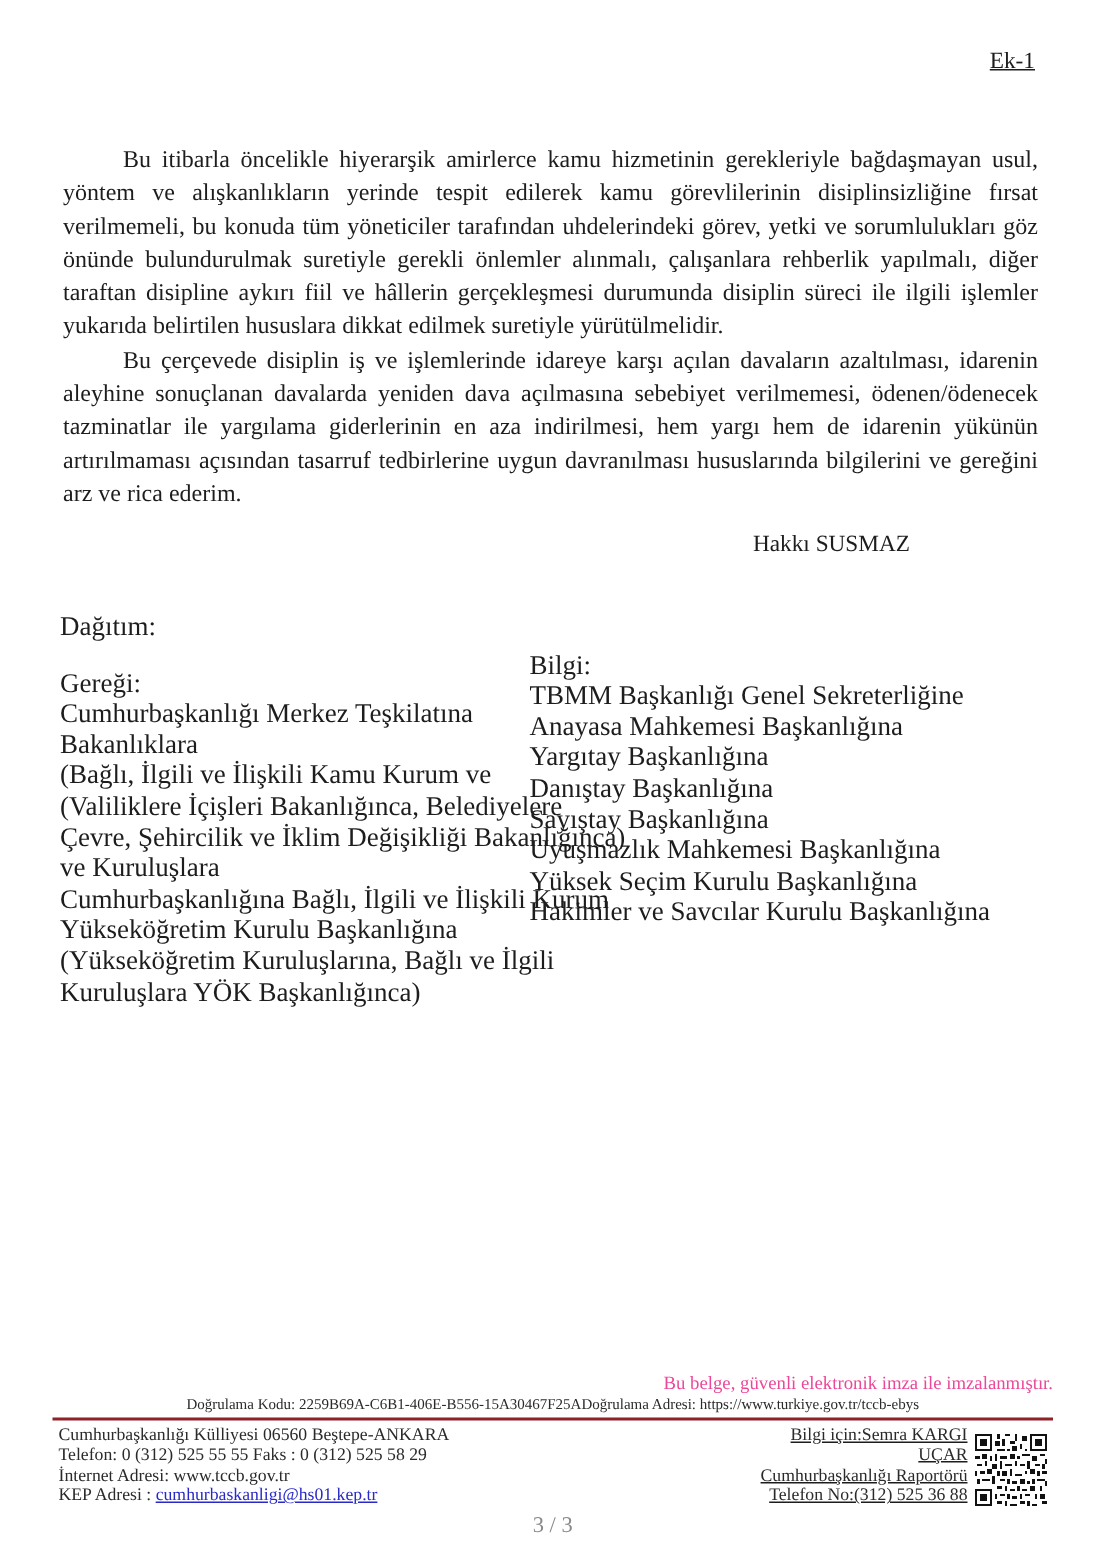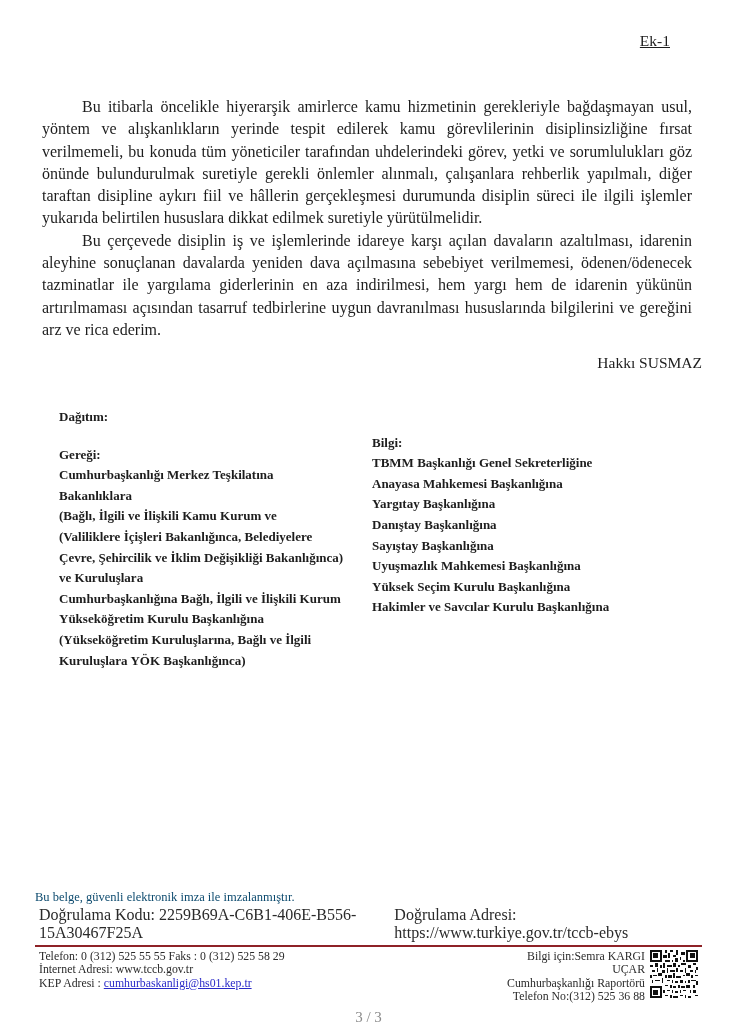--- a/index.html
+++ b/index.html
@@ -12,21 +12,21 @@
     width: 730px;
     height: 1032px;
     background: #ffffff;
     font-family: "Liberation Serif", "DejaVu Serif", serif;
     color: #1d1d1d;
     overflow: hidden;
   }
   .ek-label {
     position: absolute;
     top: 32px;
-    right: 60px;
+    right: 40px;
     font-size: 15.5px;
     text-decoration: underline;
   }
   .body-text {
     position: absolute;
     top: 96px;
     left: 42px;
     right: 38px;
     font-size: 16px;
     line-height: 22.3px;
@@ -34,59 +34,58 @@
   }
   .body-text p {
     margin: 0;
     text-indent: 40px;
   }
   .signature {
     position: absolute;
     top: 352px;
     right: 28px;
     width: 200px;
-    text-align: right;
+    text-align: left;
     font-size: 15.5px;
     line-height: 22px;
   }
   .distribution {
     position: absolute;
     top: 407px;
-    left: 59px;
+    left: 40px;
     right: 28px;
-    font-size: 13px;
+    font-size: 18px;
     line-height: 20.6px;
-    font-weight: bold;
   }
   .dist-heading { margin-bottom: 5px; }
   .dist-columns {
     display: flex;
     align-items: flex-start;
   }
   .dist-col-left { width: 313px; flex: 0 0 313px; margin-top: 12px; }
   .dist-col-right { flex: 1; }
   .dist-line { white-space: nowrap; }
   .footer {
     position: absolute;
     left: 35px;
     right: 28px;
     bottom: 6px;
     font-size: 12px;
   }
   .signed-notice {
-    text-align: left;
-    color: #0c4a6e;
+    text-align: right;
+    color: #ec4899;
     font-size: 12.5px;
     margin-bottom: 1px;
     font-family: Liberation Serif, serif;
   }
   .verification-row {
     display: flex;
-    justify-content: space-between;
-    font-size: 16px;
+    justify-content: center;
+    font-size: 10px;
     color: #2a2a2a;
     padding: 0 4px 3px 4px;
     border-bottom: 2px solid #8e2227;
   }
   .info-row {
     display: flex;
     justify-content: space-between;
     padding: 3px 4px 0 4px;
   }
   .address-block {
@@ -94,22 +93,23 @@
     line-height: 13.6px;
     color: #2a2a2a;
   }
   .kep-link {
     color: #2929c8;
     text-decoration: underline;
     cursor: pointer;
   }
   .contact-wrap {
     display: flex;
-    align-items: flex-start;
+    align-items: flex-end;
     gap: 5px;
+    text-decoration: underline;
   }
   .contact-block {
     text-align: right;
     font-size: 11.8px;
     line-height: 13.6px;
     color: #2a2a2a;
   }
   .qr { width: 48px; height: 48px; display: block; }
   .page-number {
     text-align: center;
@@ -165,20 +165,21 @@
   </div>
 
   <div class="footer">
     <div class="signed-notice">Bu belge, güvenli elektronik imza ile imzalanmıştır.</div>
     <div class="verification-row">
       <span>Doğrulama Kodu: 2259B69A-C6B1-406E-B556-15A30467F25A</span>
       <span>Doğrulama Adresi: https://www.turkiye.gov.tr/tccb-ebys</span>
     </div>
     <div class="info-row">
       <div class="address-block">
+        <div>Cumhurbaşkanlığı Külliyesi 06560 Beştepe-ANKARA</div>
         <div>Telefon: 0 (312) 525 55 55  Faks : 0 (312) 525 58 29</div>
         <div>İnternet Adresi: www.tccb.gov.tr</div>
         <div><span>KEP Adresi : </span><span class="kep-link">cumhurbaskanligi@hs01.kep.tr</span></div>
       </div>
       <div class="contact-wrap">
         <div class="contact-block">
           <div>Bilgi için:Semra KARGI</div>
           <div>UÇAR</div>
           <div>Cumhurbaşkanlığı Raportörü</div>
           <div>Telefon No:(312) 525 36 88</div>

